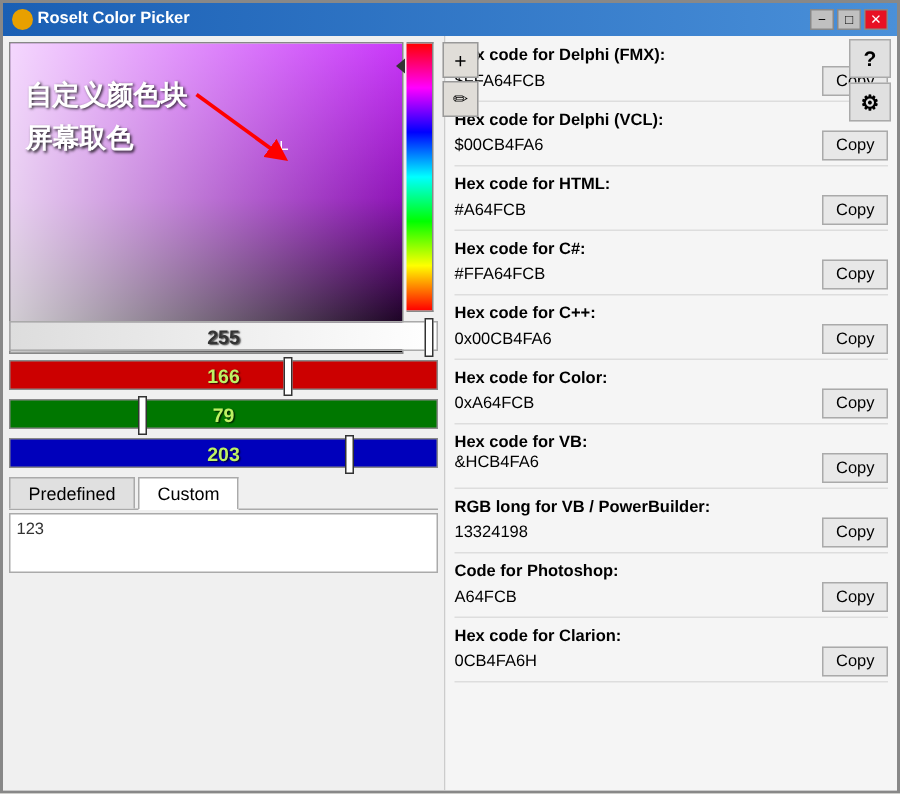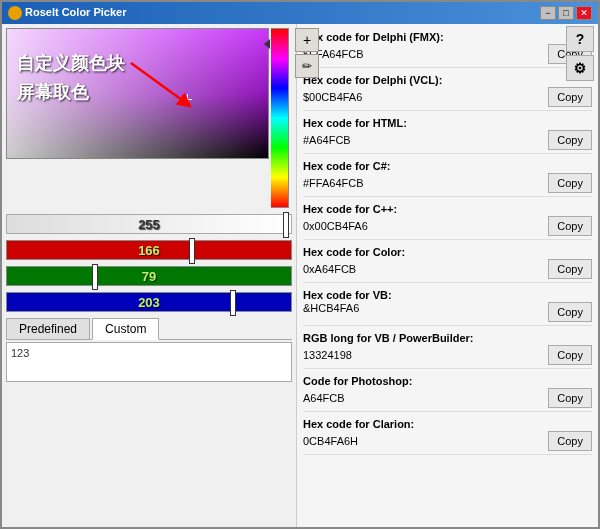--- a/index.html
+++ b/index.html
@@ -81,21 +81,21 @@
 
     .color-picker-area {
       position: relative;
       width: 283px;
       height: 180px;
       margin-bottom: 4px;
     }
 
     .color-gradient {
       width: 263px;
-      height: 131px;
+      height: 208px;
       position: relative;
       overflow: hidden;
       border: 1px solid #888;
     }
 
     
     .color-gradient-bg {
       position: absolute;
       top: 0; left: 0; right: 0; bottom: 0;
       background: linear-gradient(to bottom, 

